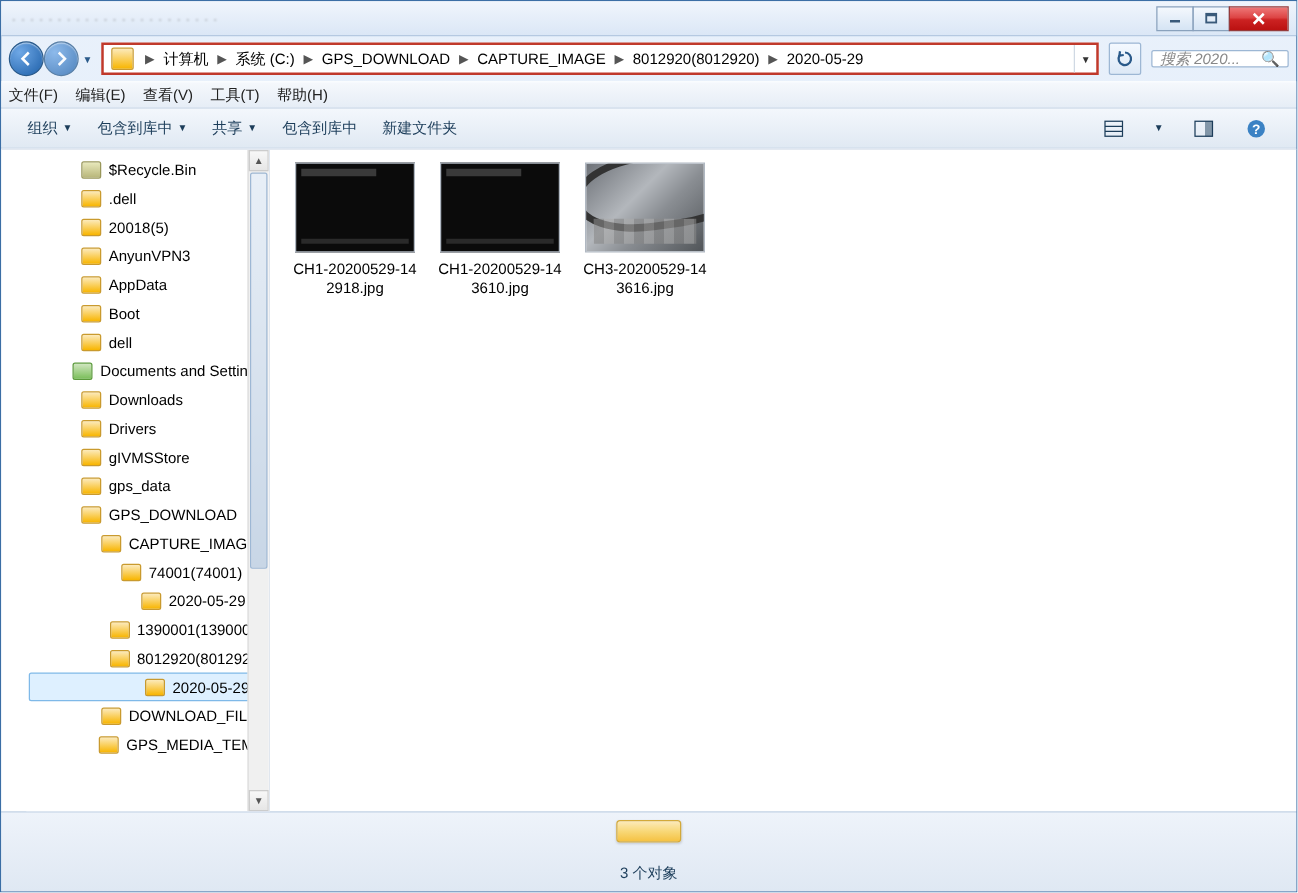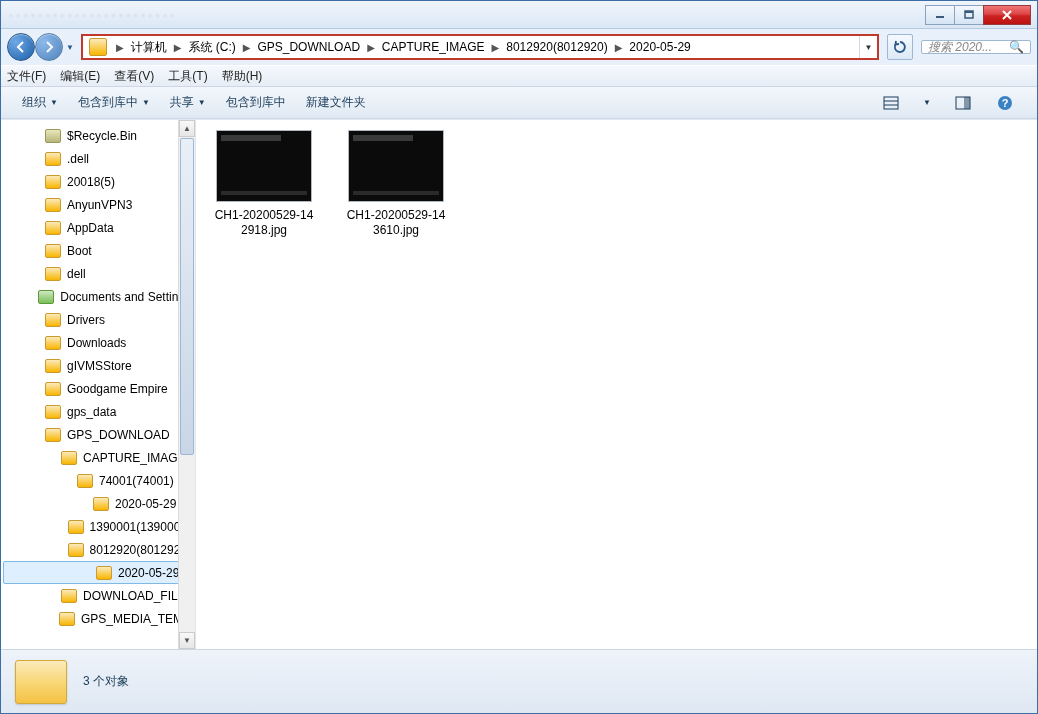--- a/index.html
+++ b/index.html
@@ -38,45 +38,45 @@
   
   .toolbar { height:32px; background: linear-gradient(to bottom, #f3f7fc, #e0e9f3); border-bottom:1px solid #cbd7e6; display:flex; align-items:center; padding:0 21px; gap:20px; color:#1c3d5a;}
   .toolbar .titem{ display:flex; align-items:center; gap:4px; cursor:default;}
   .toolbar .titem .dd{ font-size:8px; color:#1c3d5a;}
   .toolbar .spacer{ flex:1;}
   .toolbar .iconbtn{ width:22px; height:22px; display:flex; align-items:center; justify-content:center; color:#1c3d5a; border-radius:2px;}
   .toolbar .iconbtn svg{ display:block;}
 
   
   .mainarea { flex:1; display:flex; background:#fff; min-height:0; border-top:1px solid #e3e9f1;}
-  .sidebar { width:195px; border-right:1px solid #e0e6ee; overflow:hidden; position:relative; background:#fff;}
+  .sidebar { width:195px; border-right:1px solid #e0e6ee; overflow:hidden; position:relative; background:#fff;margin-left:20px;}
   .tree { padding:4px 0; color:#000;}
   .treeitem { display:flex; align-items:center; height:23px; padding-right:4px; cursor:default; white-space:nowrap;}
   .treeitem .indent{ display:inline-block;}
   .treeitem .ficon{ width:16px; height:14px; margin-right:6px; background:linear-gradient(to bottom,#fceabb,#f8b500); border:1px solid #c99a2e; border-radius:2px; flex-shrink:0;}
   .treeitem .ficon.bin{ background:linear-gradient(to bottom,#e8e8bb,#b8b67a); border-color:#99975a;}
   .treeitem .ficon.doc{ background:linear-gradient(to bottom,#d0e6c0,#7bbf5a); border-color:#5a9a3a;}
   .treeitem.selected{ background:#def0ff; border:1px solid #7fb9e8; border-radius:2px; margin:0 2px;}
   .vscroll{ position:absolute; right:0; top:0; bottom:0; width:17px; background:#f0f0f0; border-left:1px solid #dcdcdc; display:flex; flex-direction:column;}
   .vscroll .arrow{ height:17px; display:flex; align-items:center; justify-content:center; background:linear-gradient(to bottom,#f8f8f8,#e6e6e6); border:1px solid #ccc; font-size:8px; color:#555;}
   .vscroll .thumb{ flex:0 0 60%; margin:1px; background:linear-gradient(to bottom,#e8eff7,#c8d6e6); border:1px solid #9db7d4; border-radius:2px;}
   .vscroll .track{ flex:1;}
 
-  .content { flex:1; padding:10px 18px; display:flex; align-content:flex-start; flex-wrap:wrap; gap:18px 32px; overflow:auto;}
+  .content { flex:1; padding:10px 18px; display:flex; align-content:flex-start; flex-wrap:wrap; gap:18px 16px; overflow:auto;}
   .thumb-item { width:100px; display:flex; flex-direction:column; align-items:center; text-align:center;}
   .thumbimg { width:96px; height:72px; border:1px solid #b0b8c2; background:#0b0b0b; position:relative; overflow:hidden;}
   .thumbimg.dark::before{ content:""; position:absolute; top:4px; left:4px; width:60px; height:6px; background:#3a3a3a;}
   .thumbimg.dark::after{ content:""; position:absolute; bottom:6px; left:4px; right:4px; height:4px; background:#2a2a2a;}
   .thumbimg.photo{ background:linear-gradient(135deg,#6e7278 0%, #b3b7bc 40%, #8a8e93 60%, #505458 100%);}
   .thumbimg.photo::before{ content:""; position:absolute; left:-10px; top:-10px; width:130px; height:50px; border-radius:60px/30px; border:6px solid #333; transform:rotate(-8deg);}
   .thumbimg.photo::after{ content:""; position:absolute; bottom:6px; left:6px; right:6px; height:20px; background:repeating-linear-gradient(90deg,#888 0 8px,#aaa 8px 16px); opacity:0.6;}
   .thumb-label{ margin-top:6px; font-size:12px; color:#000; line-height:1.25; word-break:break-all;}
 
   
-  .statusbar { height:64px; background:linear-gradient(to bottom,#eef3fa,#dfe8f3); border-top:1px solid #cbd7e6; display:flex; align-items:center; padding:6px 14px; gap:16px;}
+  .statusbar { height:64px; background:linear-gradient(to bottom,#eef3fa,#dfe8f3); border-top:1px solid #cbd7e6; display:flex; align-items:center; padding:6px 14px; gap:16px;flex-direction:column;}
   .statusbar .bigicon{ width:52px; height:44px; background:linear-gradient(to bottom,#fceabb,#f8d878 50%,#f5c243); border:1px solid #d3a93a; border-radius:3px; box-shadow:0 1px 2px rgba(0,0,0,0.15);}
   .statusbar .stext{ color:#1c3d5a;}
 </style>
 </head>
 <body>
 
 <div class="window">
 
   <div class="titlebar">
     <div class="titlebar-left">· · · · · · · · · · · · · · · · · · · · · · ·</div>
@@ -238,36 +238,31 @@
             <span>dell</span>
           </div>
           <div class="treeitem">
             <span class="indent" style="width: 44px;"></span>
             <span class="ficon doc"></span>
             <span>Documents and Settings</span>
           </div>
           <div class="treeitem">
             <span class="indent" style="width: 44px;"></span>
             <span class="ficon "></span>
+            <span>Downloads</span>
+          </div>
+          <div class="treeitem">
+            <span class="indent" style="width: 44px;"></span>
+            <span class="ficon "></span>
             <span>Drivers</span>
           </div>
           <div class="treeitem">
             <span class="indent" style="width: 44px;"></span>
             <span class="ficon "></span>
-            <span>Downloads</span>
-          </div>
-          <div class="treeitem">
-            <span class="indent" style="width: 44px;"></span>
-            <span class="ficon "></span>
             <span>gIVMSStore</span>
-          </div>
-          <div class="treeitem">
-            <span class="indent" style="width: 44px;"></span>
-            <span class="ficon "></span>
-            <span>Goodgame Empire</span>
           </div>
           <div class="treeitem">
             <span class="indent" style="width: 44px;"></span>
             <span class="ficon "></span>
             <span>gps_data</span>
           </div>
           <div class="treeitem">
             <span class="indent" style="width: 44px;"></span>
             <span class="ficon "></span>
             <span>GPS_DOWNLOAD</span>
@@ -322,20 +317,24 @@
     </div>
     <div class="content" id="content">
         <div class="thumb-item">
           <div class="thumbimg dark"></div>
           <div class="thumb-label">CH1-20200529-142918.jpg</div>
         </div>
         <div class="thumb-item">
           <div class="thumbimg dark"></div>
           <div class="thumb-label">CH1-20200529-143610.jpg</div>
         </div>
+        <div class="thumb-item">
+          <div class="thumbimg photo"></div>
+          <div class="thumb-label">CH3-20200529-143616.jpg</div>
+        </div>
       </div>
   </div>
 
   <div class="statusbar">
     <div class="bigicon"></div>
     <div class="stext">3 个对象</div>
   </div>
 
 </div>
 

